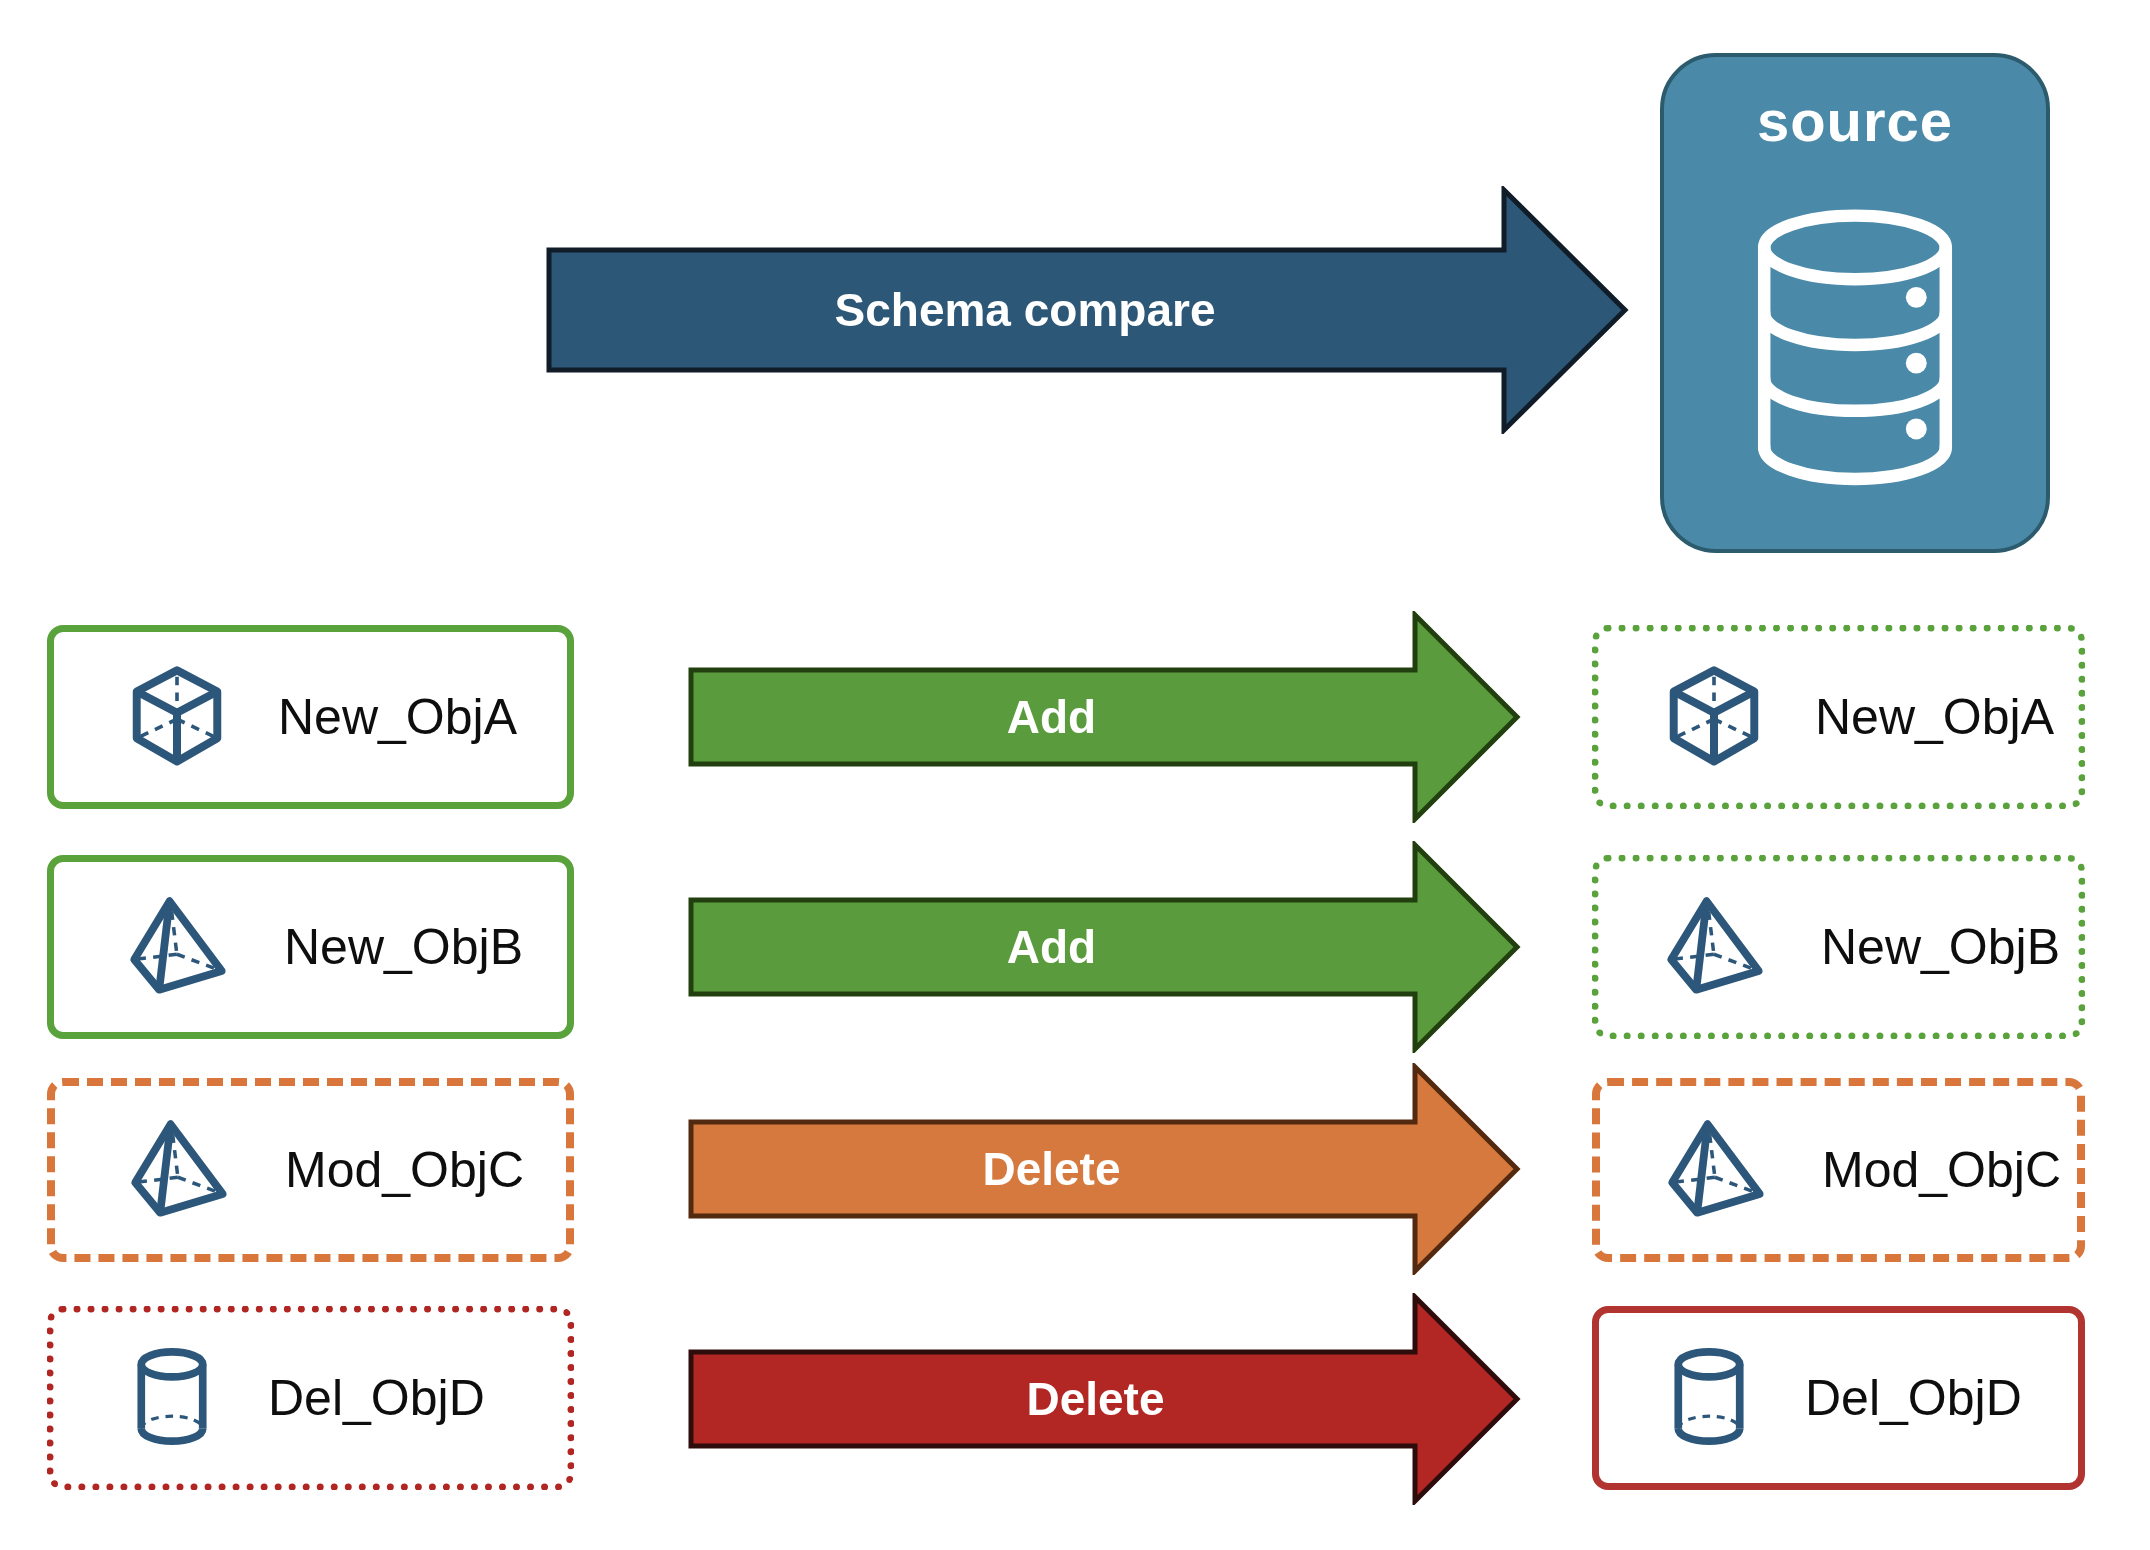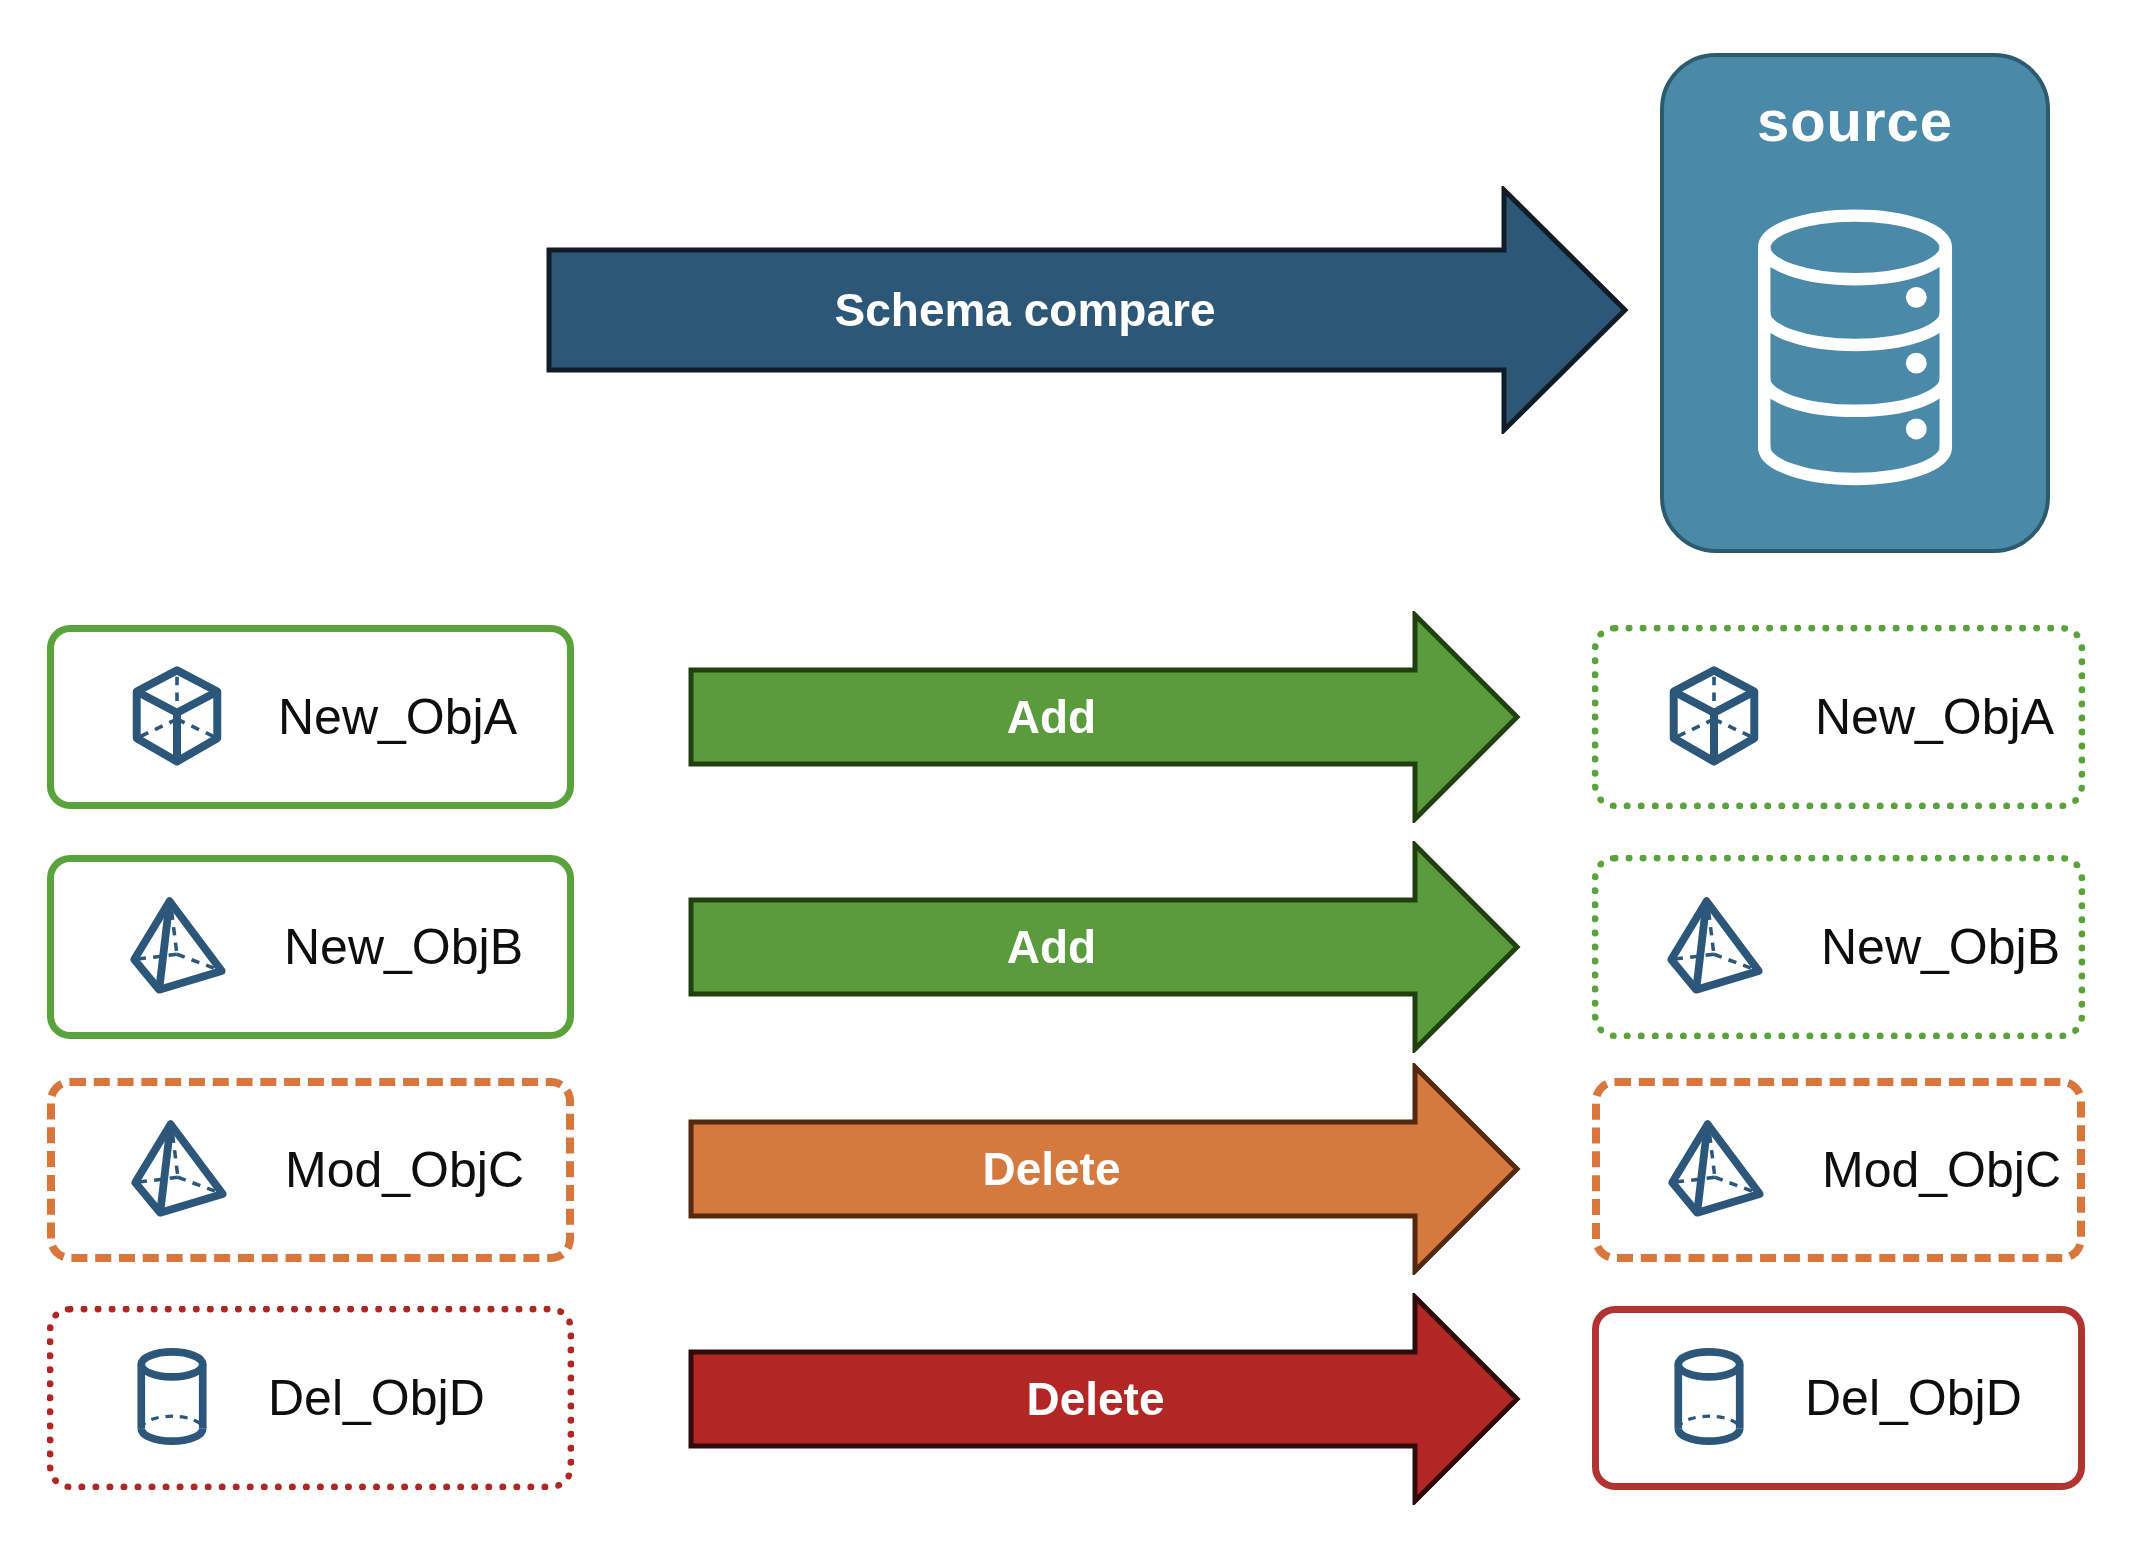--- a/index.html
+++ b/index.html
@@ -10,21 +10,21 @@
   
   .node{
     position:absolute;width:390px;height:500px;border-radius:56px;
     background:#4a89a8;border:4px solid #2c5b6d;box-sizing:border-box;
     display:flex;flex-direction:column;align-items:center;
   }
   .node-title{margin-top:30px;font-size:58px;font-weight:bold;color:#ffffff;letter-spacing:1px;}
   .node-icon-wrap{flex:1;display:flex;align-items:center;justify-content:center;width:100%;padding-bottom:14px;}
   
   .obj-box{
-    position:absolute;height:184px;border-radius:23px;background:#ffffff;
+    position:absolute;height:184px;border-radius:16px;background:#ffffff;
     box-sizing:border-box;display:flex;align-items:center;gap:48px;padding-left:70px;
   }
   .obj-box.left{left:47px;width:527px;}
   .obj-box.right{left:1592px;width:493px;padding-left:62px;}
   .b-green-solid{border:7px solid #5aa23b;}
   .b-green-dotted{border:7px dotted #5aa23b;}
   .b-orange-dashed{border:8px dashed #d8763c;}
   .b-red-dotted{border:7px dotted #b12622;}
   .b-red-solid{border:7px solid #b13430;}
   .obj-label{font-size:50px;color:#0e0e0e;white-space:nowrap;}

